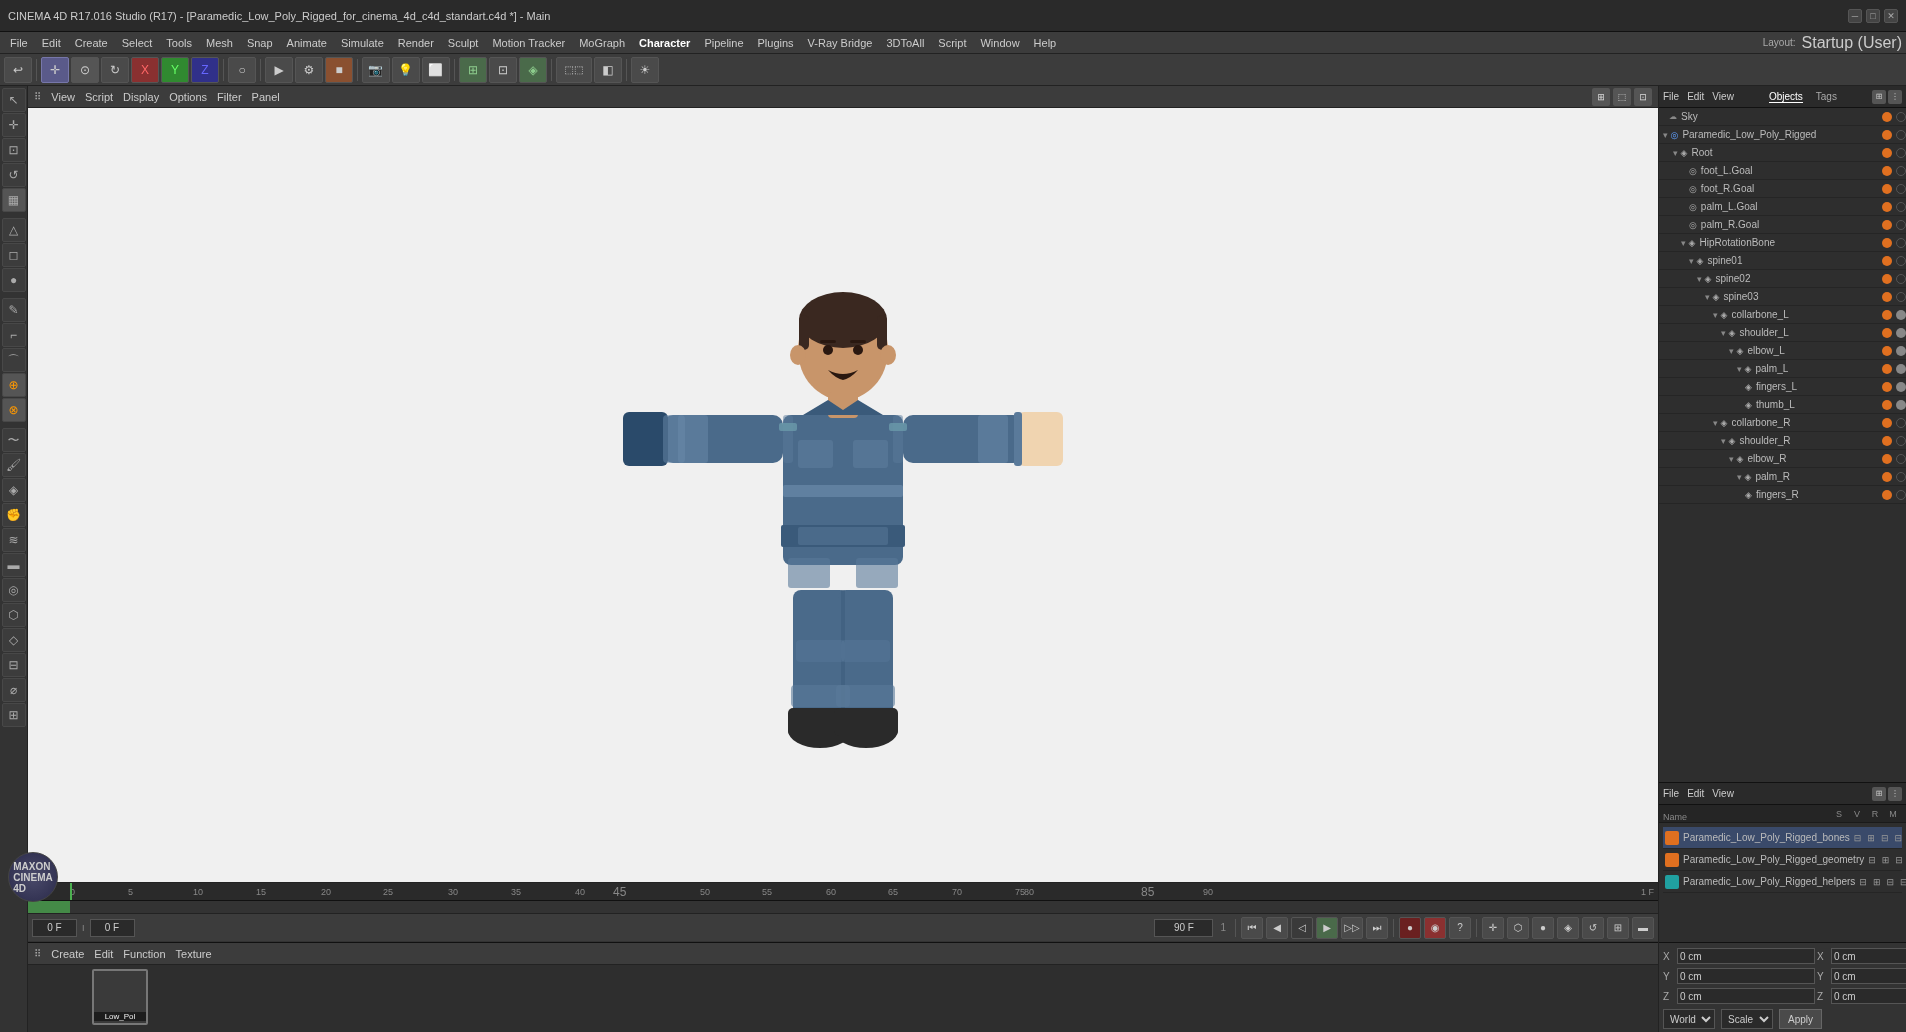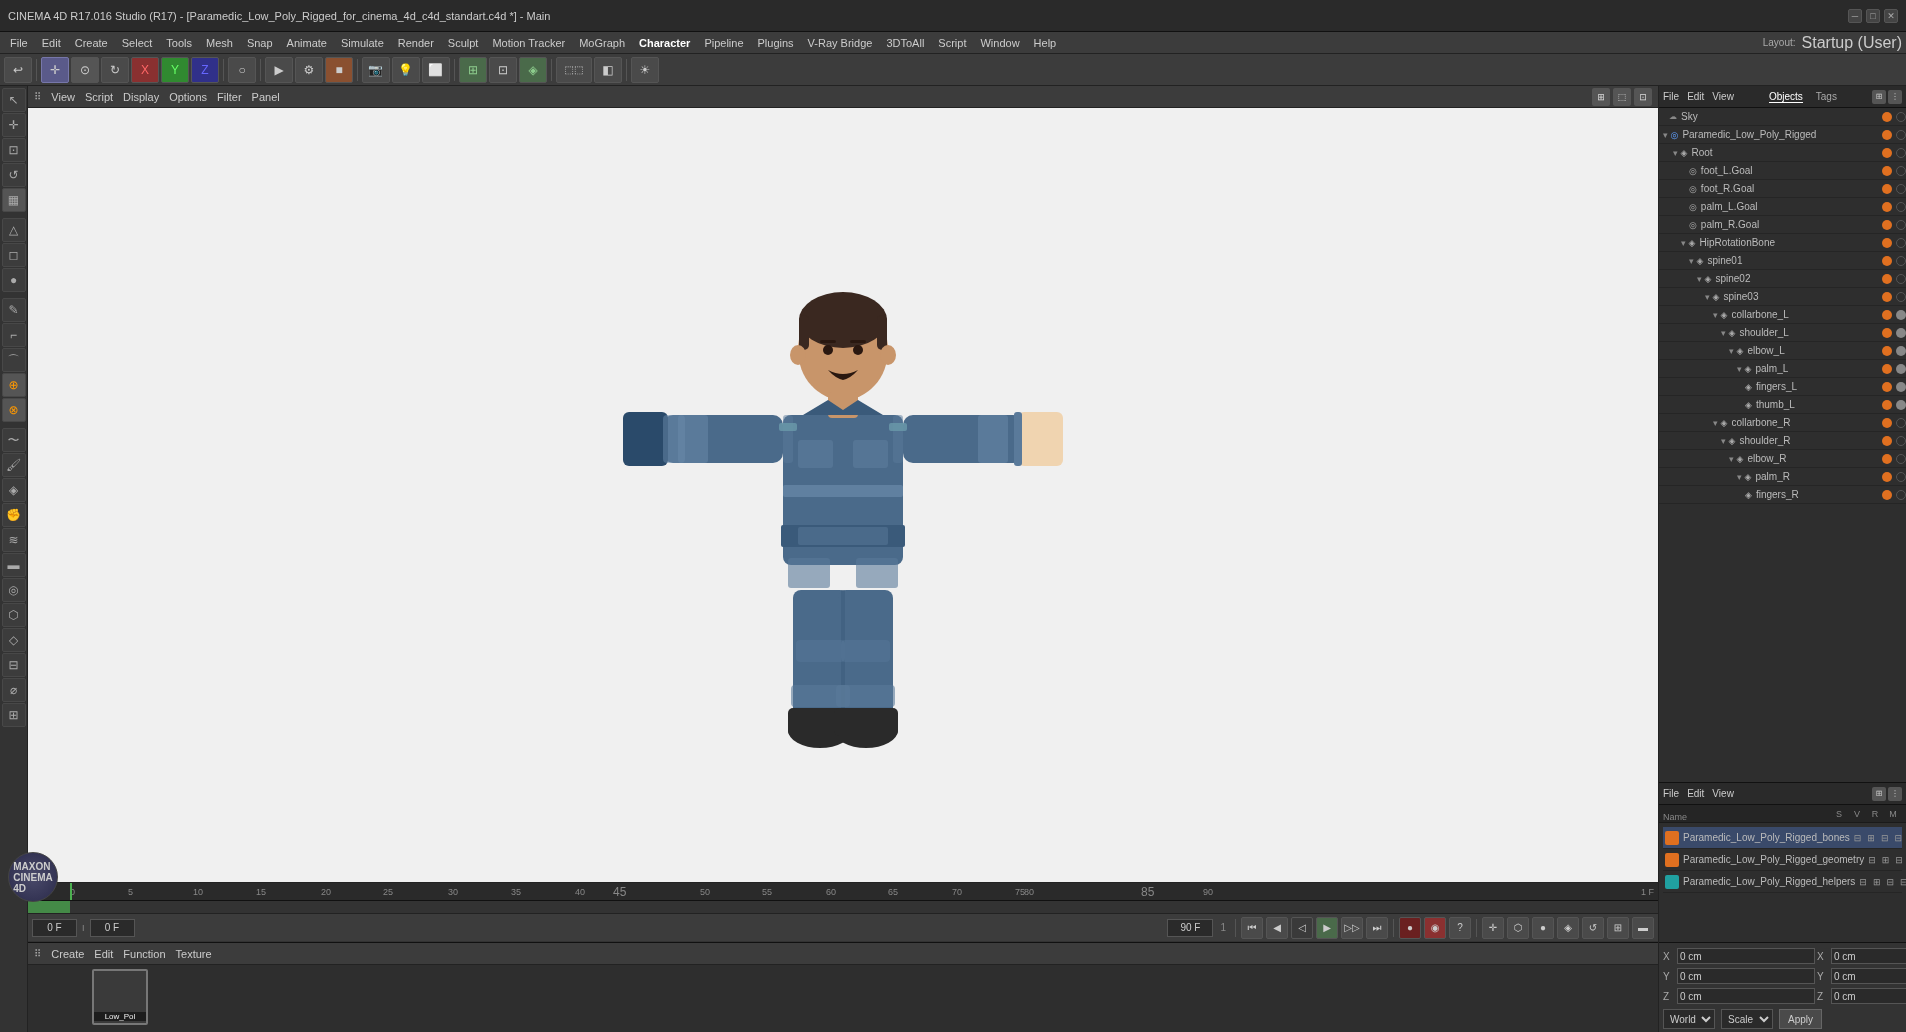--- a/index.html
+++ b/index.html
@@ -322,21 +322,21 @@
       </div>
       <div style="height:12px;background:#333;position:relative;">
         <div style="position:absolute;left:0;top:0;height:12px;width:42px;background:#4CAF50;opacity:0.7;"></div>
       </div>
 
       <div id="transport">
         <input class="transport-input" value="0 F" style="width: 45px;">
         <span style="font-size:9px;color:#888;margin:0 2px;">I</span>
         <input class="transport-input" value="0 F" style="width: 45px;">
         <span style="flex:1;"></span>
-        <input class="transport-input" value="90 F" style="width: 46px;">
+        <input class="transport-input" value="90 F" style="width: 59px;">
         <span style="font-size:10px;color:#888;margin:0 4px;">1</span>
         <div class="transport-sep"></div>
         <div class="transport-btn">⏮</div>
         <div class="transport-btn">◀</div>
         <div class="transport-btn" style="background:#3a3a3a;">◁</div>
         <div class="transport-btn" style="background:#4a6a4a;">▶</div>
         <div class="transport-btn">▷▷</div>
         <div class="transport-btn">⏭</div>
         <div class="transport-sep"></div>
         <div class="transport-btn" style="background:#6a2020;">●</div>

